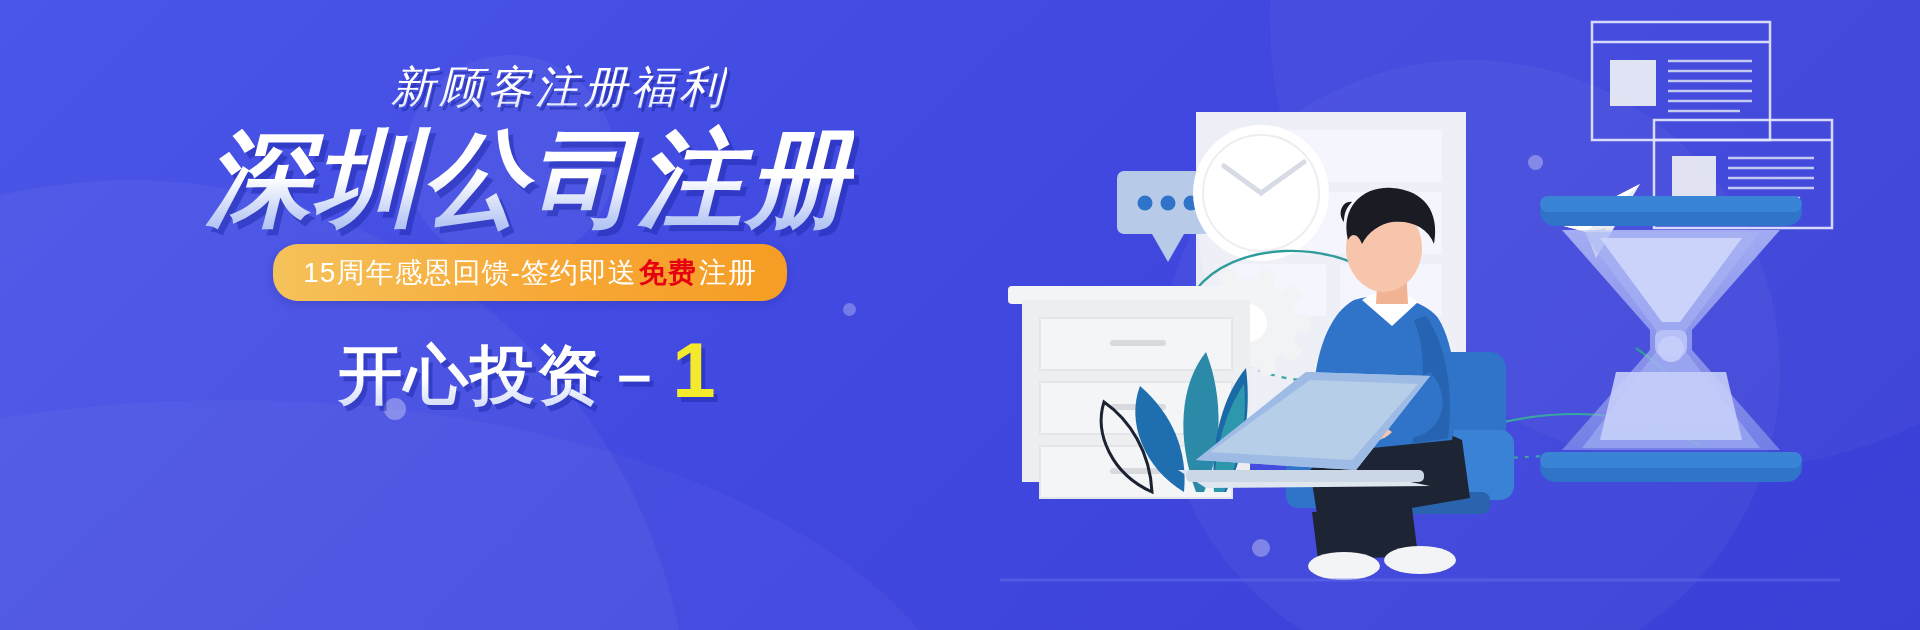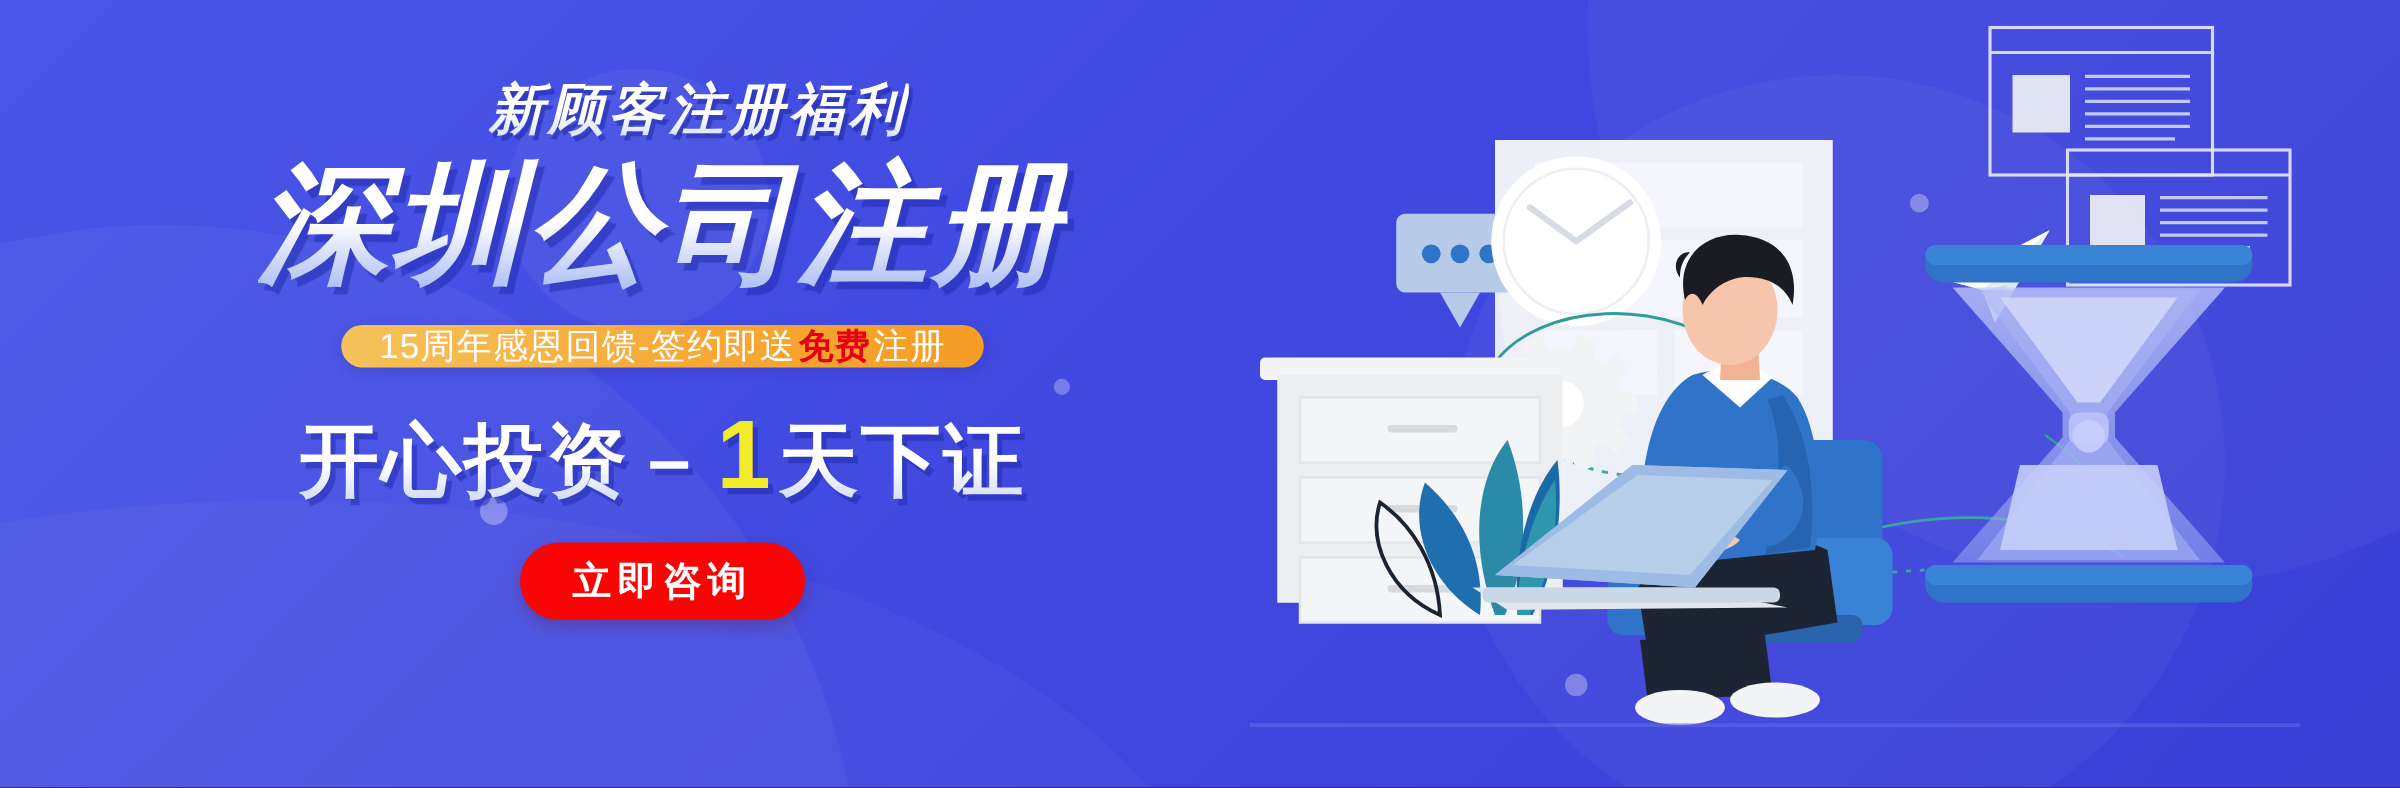--- a/index.html
+++ b/index.html
@@ -44,21 +44,21 @@
   .dot-d{width:13px;height:13px;left:843px;top:303px;background:rgba(255,255,255,0.28);}
   .dot-e{width:12px;height:12px;left:1248px;top:420px;background:rgba(255,255,255,0.25);}
 
   
   .copy{
     position:absolute;left:0;top:0;width:1060px;height:630px;
     display:flex;flex-direction:column;align-items:center;
     padding-top:58px;
   }
   .eyebrow{
-    font-size:44px;font-weight:bold;letter-spacing:4px;
+    font-size:44px;font-weight:normal;letter-spacing:4px;
     font-style:italic;
     color:#ffffff;
     background:linear-gradient(180deg,#ffffff 0%,#ffffff 55%,#c9d6f7 100%);
     -webkit-background-clip:text;background-clip:text;
     -webkit-text-fill-color:transparent;
     filter:drop-shadow(3px 4px 0 rgba(30,40,160,0.55));
     white-space:nowrap;
     margin-left:58px;
   }
   .headline{
@@ -67,22 +67,22 @@
     font-style:italic;
     background:linear-gradient(180deg,#ffffff 0%,#ffffff 48%,#b9c9f5 88%,#a8bcf2 100%);
     -webkit-background-clip:text;background-clip:text;
     -webkit-text-fill-color:transparent;
     filter:drop-shadow(5px 6px 0 rgba(30,40,170,0.5));
     white-space:nowrap;
     line-height:1.08;
     font-family:Liberation Serif, serif;
   }
   .badge{
-    margin-top:24px;
-    height:34px;
+    margin-top:8px;
+    height:57px;
     padding:0 30px;
     border-radius:25px;
     background:linear-gradient(90deg,#f5c25a 0%,#f7a836 55%,#f59d24 100%);
     display:flex;align-items:center;justify-content:center;
     font-size:28px;color:#ffffff;letter-spacing:1px;
     box-shadow:0 3px 10px rgba(20,20,90,0.16);
     white-space:nowrap;
   }
   .badge .hot{color:#e60012;font-weight:bold;padding:0 2px;}
   .subline{
@@ -311,19 +311,17 @@
 
     <div class="badge">
       <span>15周年感恩回馈-签约即送</span>
       <span class="hot">免费</span>
       <span>注册</span>
     </div>
 
     <div class="subline">
       <span class="seg">开心投资－</span>
       <span class="num">1</span>
-      <span class="seg">天下证</span>
     </div>
 
-    <button class="cta">立即咨询</button>
   </div>
 
 </div>
 
 </body></html>

